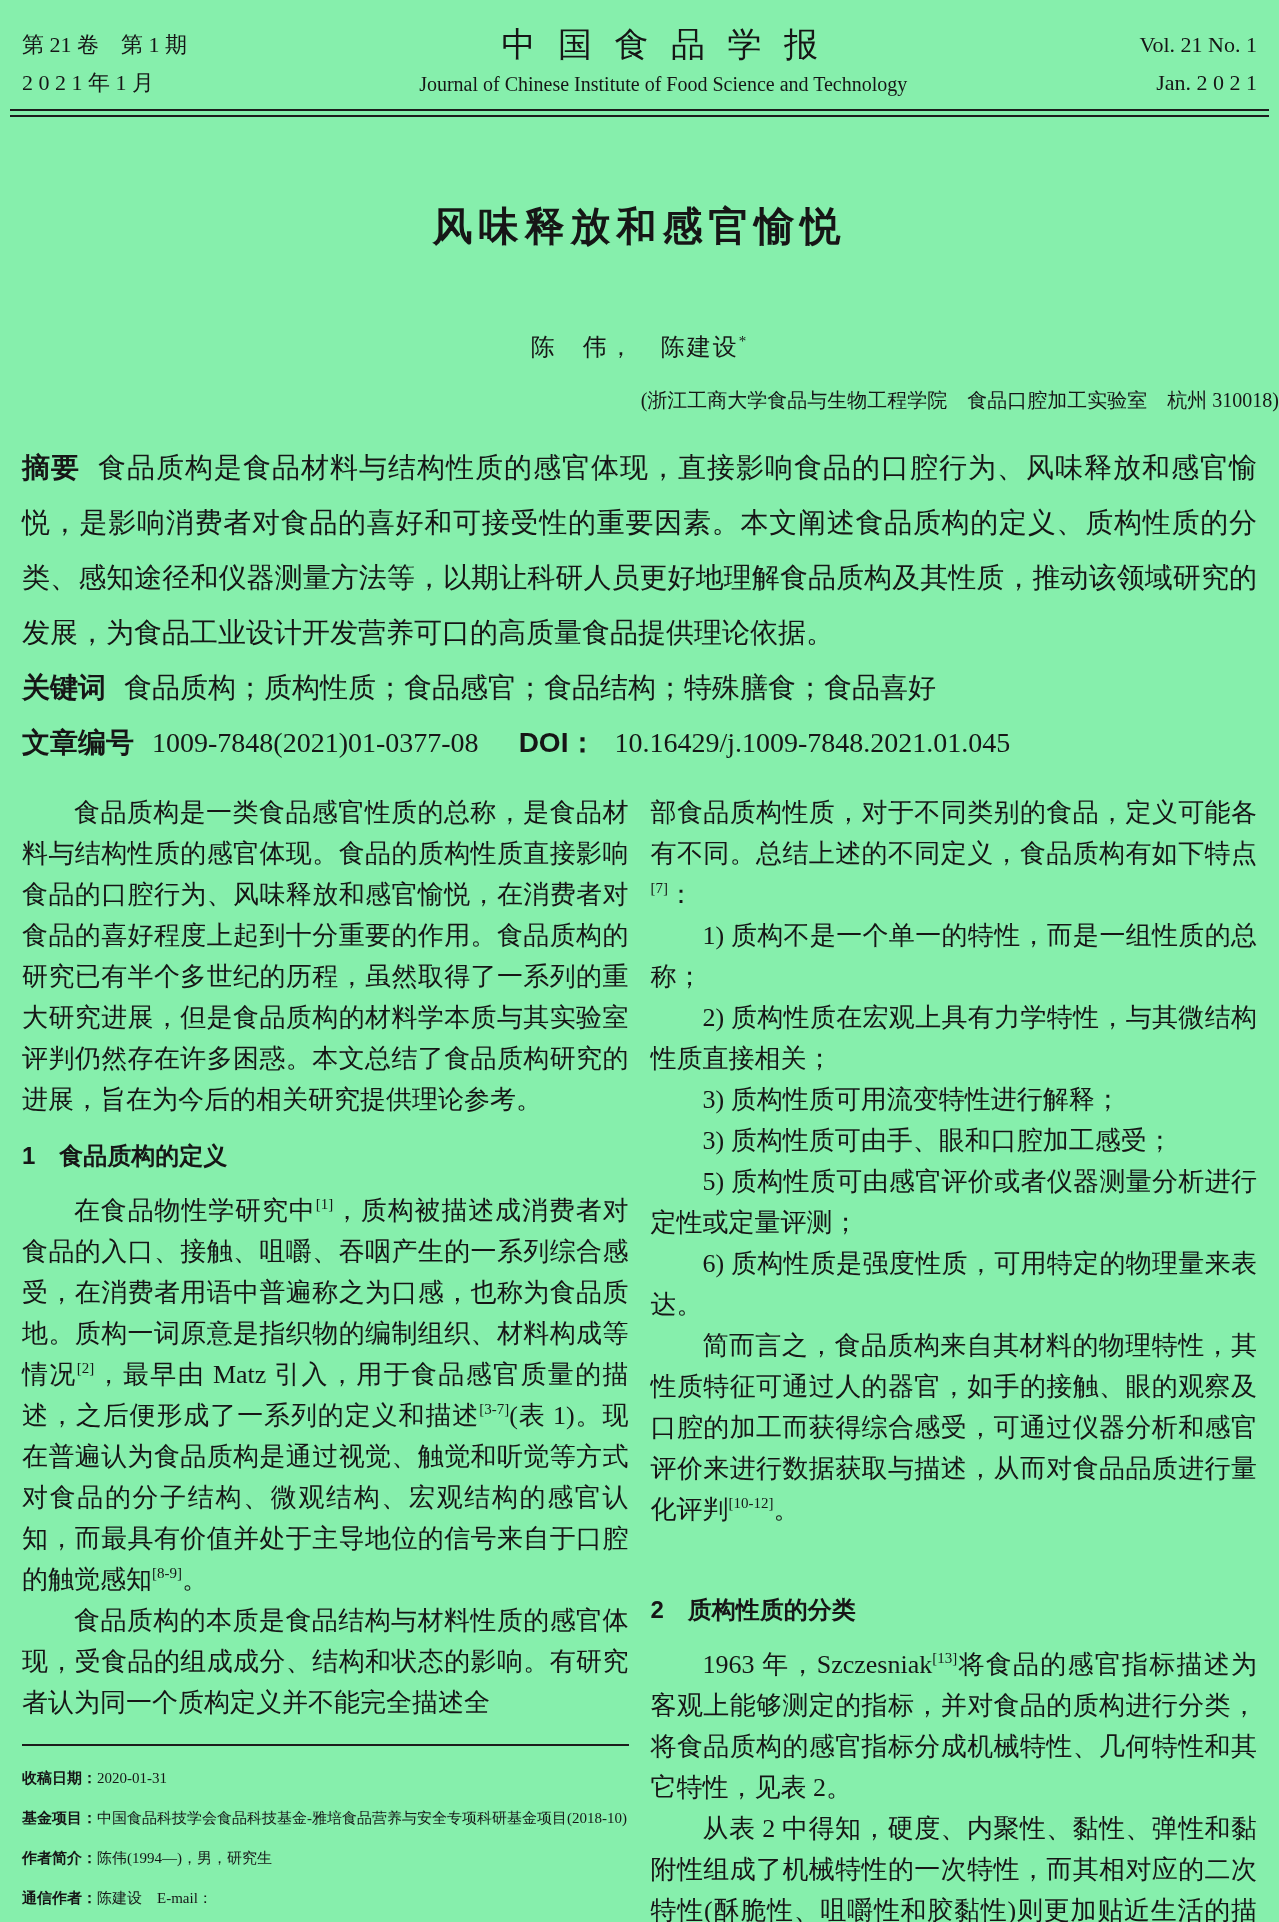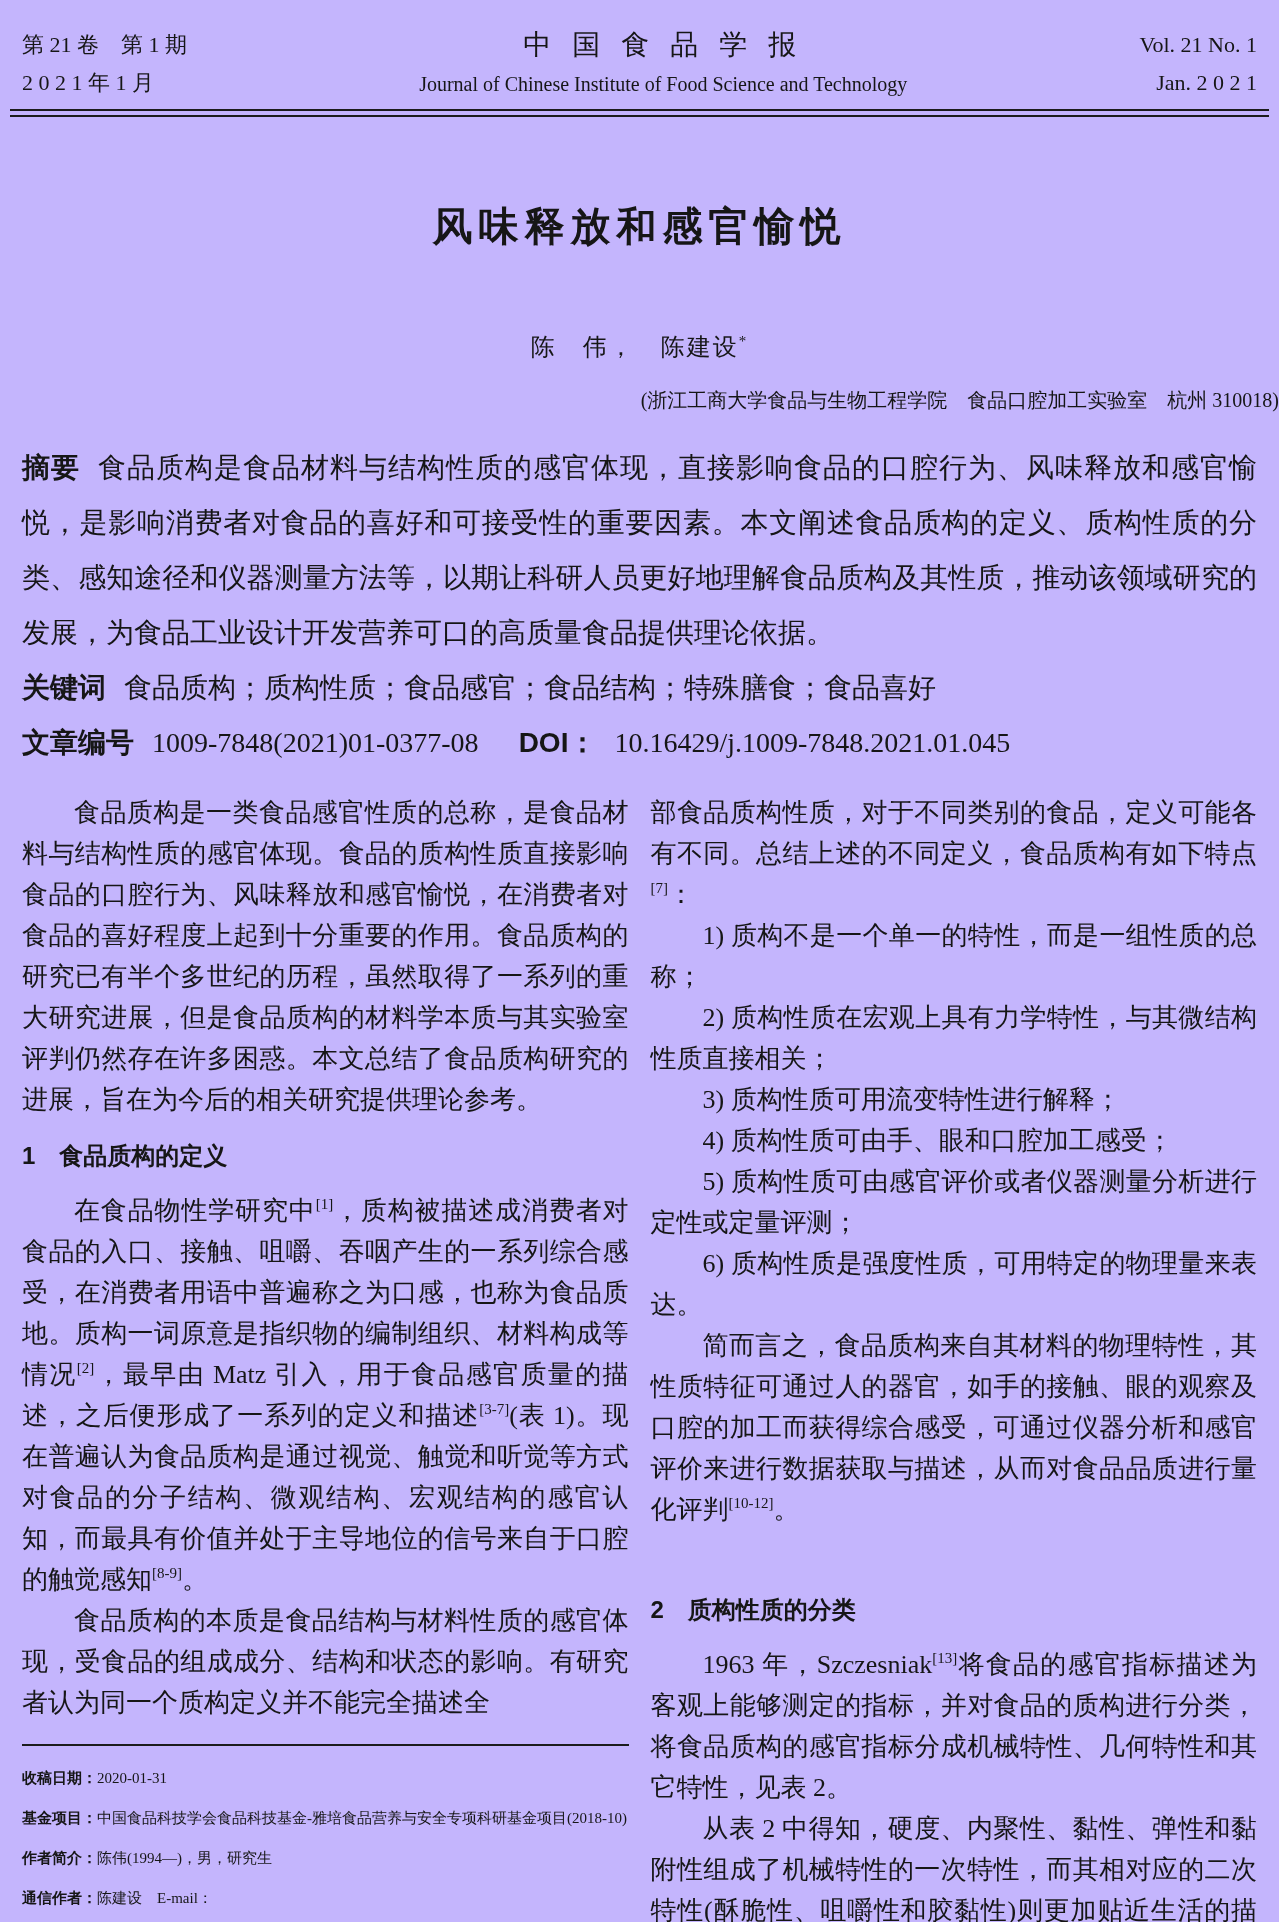--- a/index.html
+++ b/index.html
@@ -1,26 +1,26 @@
 <!DOCTYPE html>
 <html><head>
 <meta charset="utf-8">
 <style>
   html,body{margin:0;padding:0;background:#e8e8e8;}
   .page{
-    width:1279px;height:1922px;margin:0 auto;background:#c4b5fd;color:#161616;
+    width:1279px;height:1922px;margin:0 auto;background:#86efac;color:#161616;
     font-family:"Liberation Serif",serif;
     display:flex;flex-direction:column;overflow:hidden;box-sizing:border-box;
   }
   
   .journal-header{display:flex;justify-content:space-between;align-items:flex-end;padding:24px 22px 0 22px;}
   .jh-side{font-size:22px;line-height:38px;white-space:nowrap;}
   .jh-side.right{text-align:right;}
   .jh-center{text-align:center;flex:1;}
-  .jh-title-cn{font-size:28px;letter-spacing:7px;line-height:42px;}
+  .jh-title-cn{font-size:34px;letter-spacing:7px;line-height:42px;}
   .jh-title-en{font-size:20px;line-height:36px;}
   .double-rule{margin:7px 10px 0 10px;height:4px;border-top:2.5px solid #1c1c1c;border-bottom:2.5px solid #1c1c1c;}
   
   .article-title{margin-top:86px;text-align:center;font-family:"Liberation Sans",sans-serif;
     font-weight:bold;font-size:40px;letter-spacing:6px;line-height:46px;}
   .authors-line{margin-top:50px;text-align:center;font-size:24px;letter-spacing:2px;line-height:30px;}
   .authors-line sup{font-size:15px;}
   .affiliation{margin-top:24px;text-align:right;font-size:20px;line-height:28px;}
   
   .meta-block{margin:26px 22px 0 22px;}
@@ -102,21 +102,21 @@
           <span class="fn-value">陈建设　E-mail：</span>
         </div>
       </div>
     </div>
 
     <div class="col">
       <p class="no-indent">部食品质构性质，对于不同类别的食品，定义可能各有不同。总结上述的不同定义，食品质构有如下特点<sup>[7]</sup>：</p>
       <p>1) 质构不是一个单一的特性，而是一组性质的总称；</p>
       <p>2) 质构性质在宏观上具有力学特性，与其微结构性质直接相关；</p>
       <p>3) 质构性质可用流变特性进行解释；</p>
-      <p>4) 质构性质可由手、眼和口腔加工感受；</p>
+      <p>3) 质构性质可由手、眼和口腔加工感受；</p>
       <p>5) 质构性质可由感官评价或者仪器测量分析进行定性或定量评测；</p>
       <p>6) 质构性质是强度性质，可用特定的物理量来表达。</p>
       <p>简而言之，食品质构来自其材料的物理特性，其性质特征可通过人的器官，如手的接触、眼的观察及口腔的加工而获得综合感受，可通过仪器分析和感官评价来进行数据获取与描述，从而对食品品质进行量化评判<sup>[10-12]</sup>。</p>
       <h2 class="section-heading mt-lg">2　质构性质的分类</h2>
       <p>1963 年，Szczesniak<sup>[13]</sup>将食品的感官指标描述为客观上能够测定的指标，并对食品的质构进行分类，将食品质构的感官指标分成机械特性、几何特性和其它特性，见表 2。</p>
       <p>从表 2 中得知，硬度、内聚性、黏性、弹性和黏附性组成了机械特性的一次特性，而其相对应的二次特性(酥脆性、咀嚼性和胶黏性)则更加贴近生活的描述；粒子大小、形状和方向组成了几何特性，其它特性则有水分含量和脂肪含量。该表把能</p>
     </div>
 
   </div>
 </div>

